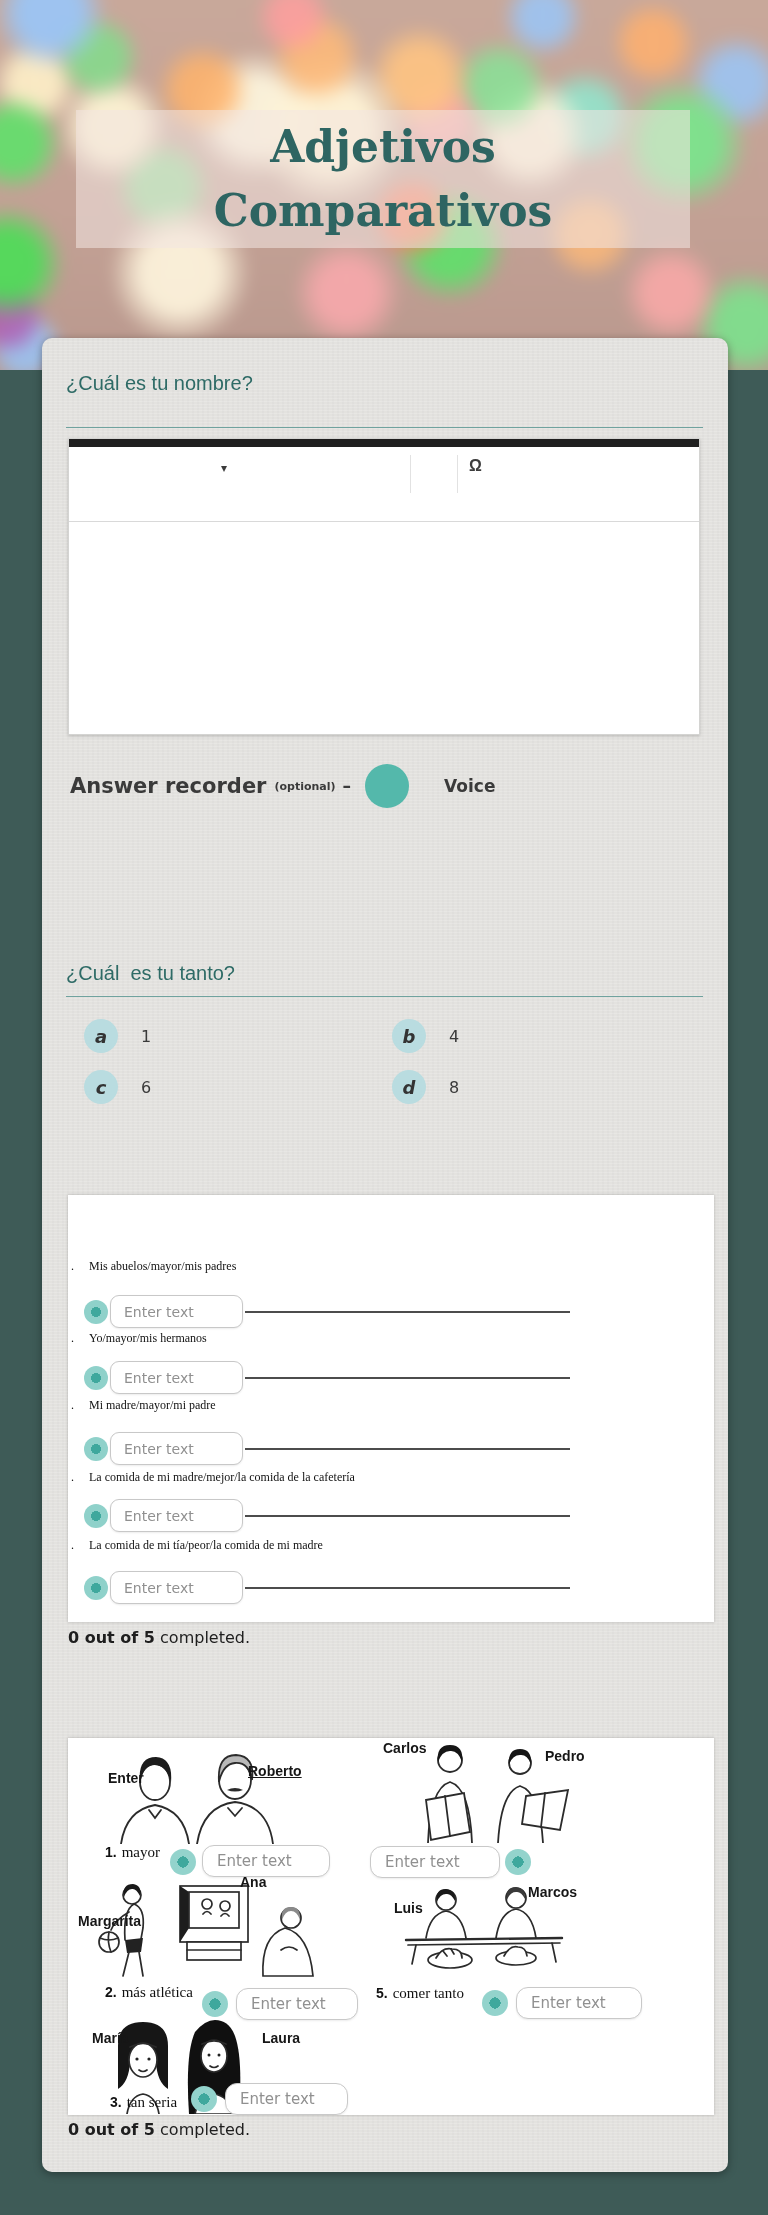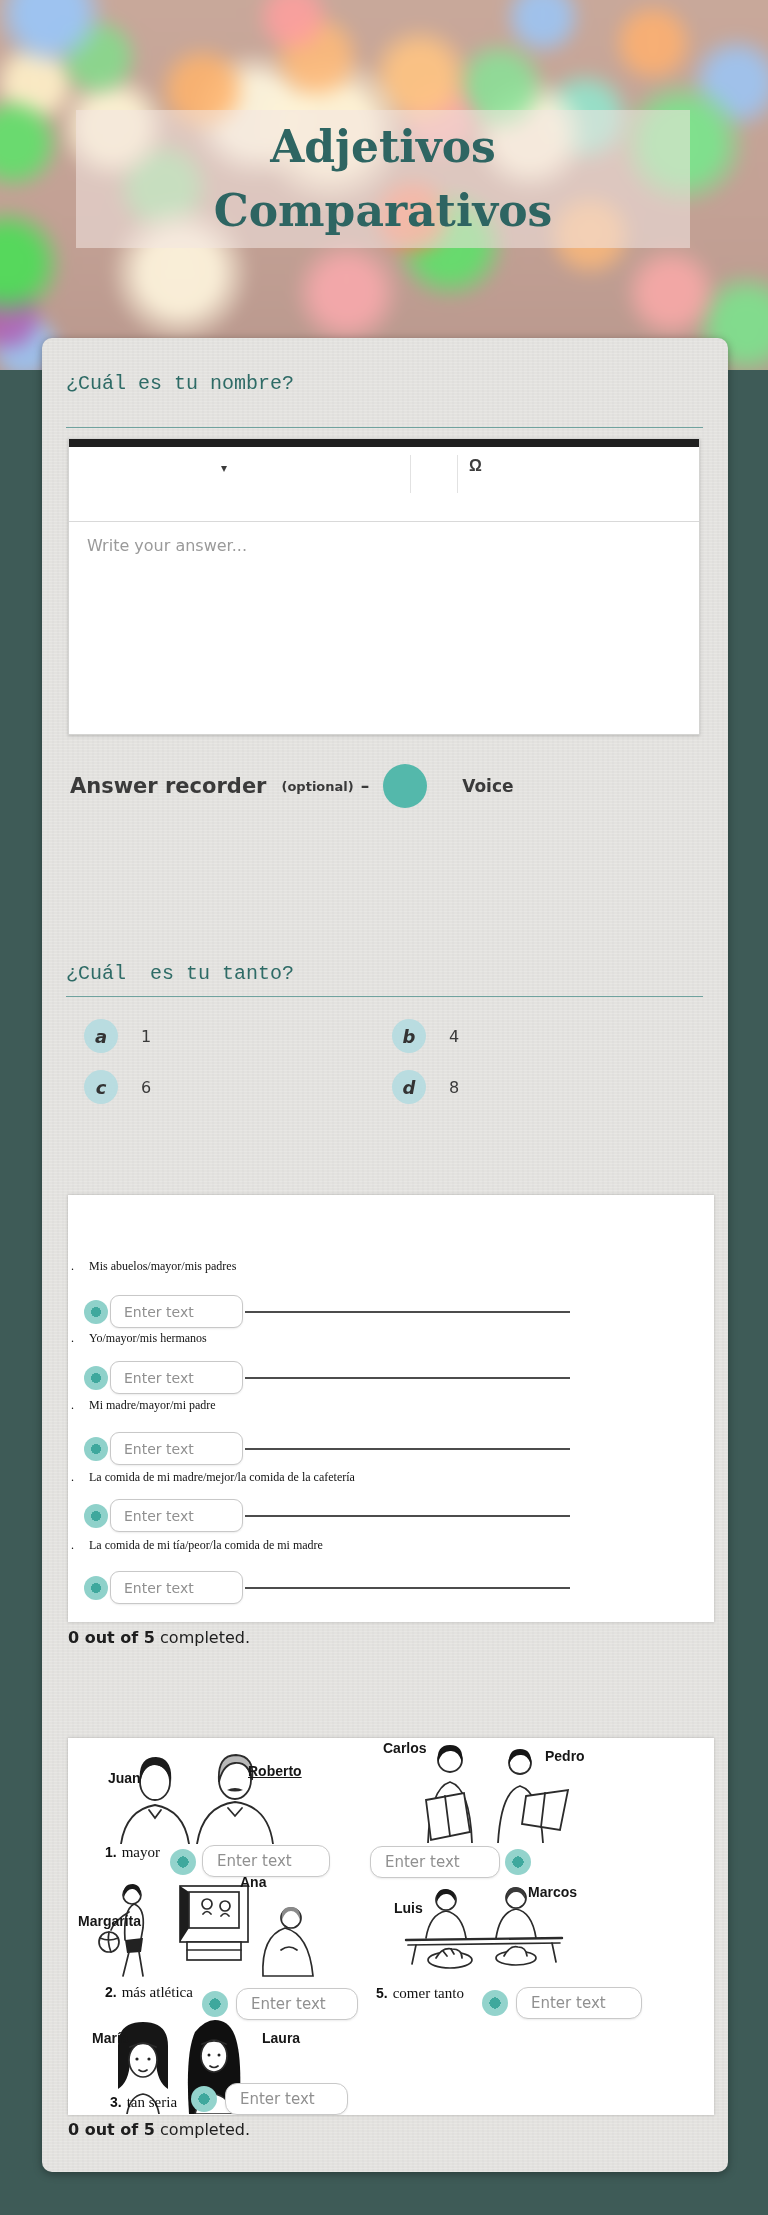--- a/index.html
+++ b/index.html
@@ -47,40 +47,40 @@
     background:rgba(242,230,226,.55);display:flex;flex-direction:column;justify-content:center;}
   .banner div{font-family:"DejaVu Serif",serif;font-weight:700;font-size:44px;line-height:64px;
     color:#2e6562;text-align:center;}
 
   
   .card{position:absolute;left:42px;top:338px;width:686px;height:1834px;background:#e3e2df;
     border-radius:10px;box-shadow:0 2px 8px rgba(0,0,0,.35);
     background-image:repeating-linear-gradient(0deg,rgba(255,255,255,.16) 0 1px,transparent 1px 3px),
                      repeating-linear-gradient(90deg,rgba(0,0,0,.014) 0 2px,transparent 2px 5px);}
 
-  .q-title{position:absolute;font-family:Liberation Mono, monospace;font-size:20px;color:#2e6b66;
+  .q-title{position:absolute;font-family:Liberation Sans, sans-serif;font-size:20px;color:#2e6b66;
     white-space:pre-wrap;}
   .q-line{position:absolute;height:1px;background:#6fa29e;}
 
   
   .editor{position:absolute;left:68px;top:438px;width:632px;height:297px;background:#fff;
     border:1px solid #d4d4d2;box-sizing:border-box;box-shadow:0 1px 3px rgba(0,0,0,.18);}
   .editor-topbar{position:absolute;left:0;top:0;right:0;height:8px;background:#1f1f1f;}
   .toolbar{position:absolute;left:0;top:8px;right:0;height:74px;border-bottom:1px solid #d9d9d9;}
   .tb-btn{position:absolute;background:none;border:none;cursor:pointer;padding:0;color:#3c3c3c;}
   .tb-sep{position:absolute;width:1px;height:38px;top:8px;background:#e2e2e2;}
   .answer-area{position:absolute;left:0;top:83px;right:0;bottom:0;}
   .answer-area textarea{width:100%;height:100%;border:none;resize:none;outline:none;background:transparent;
     box-sizing:border-box;padding:14px 18px;font-family:"DejaVu Sans",sans-serif;font-size:16px;color:#444;}
   .answer-area textarea::placeholder{color:#9a9a9a;}
 
   
   .recorder{position:absolute;left:70px;top:764px;height:44px;display:flex;align-items:center;color:#3a3a3a;}
   .rec-label{font-weight:700;font-size:21px;}
-  .rec-opt{font-weight:700;font-size:13px;margin-left:15px;}
+  .rec-opt{font-weight:700;font-size:11px;margin-left:8px;}
   .rec-dash{font-weight:700;font-size:17px;margin-left:7px;}
   .voice-btn{width:44px;height:44px;border-radius:50%;background:#54b8ab;border:none;cursor:pointer;margin-left:14px;}
   .voice-label{font-weight:700;font-size:17px;margin-left:35px;}
 
   
   .mc-option{position:absolute;display:flex;align-items:center;gap:23px;cursor:pointer;}
   .mc-circle{width:34px;height:34px;border-radius:50%;background:#b9dce0;display:flex;align-items:center;
     justify-content:center;font-style:italic;font-weight:600;font-size:18px;color:#333;}
   .mc-text{font-size:16px;color:#3a3a3a;}
 
@@ -134,23 +134,20 @@
   <div class="q-line abs" style="left:66px;top:427px;width:637px;"></div>
 
   <div class="editor">
     <div class="editor-topbar"></div>
     <div class="toolbar">
       <button class="tb-btn" style="left:152px;top:14px;font-size:12px;">▾</button>
       <div class="tb-sep" style="left:341px;"></div>
       <div class="tb-sep" style="left:388px;"></div>
       <button class="tb-btn" style="left:400px;top:10px;font-size:16px;font-weight:700;">Ω</button>
     </div>
-    <div class="answer-area">
-      <textarea placeholder="Write your answer..." style=""></textarea>
-    </div>
   </div>
 
   <div class="recorder">
     <span class="rec-label">Answer recorder</span>
     <span class="rec-opt">(optional)</span>
     <span class="rec-dash">–</span>
     <button class="voice-btn"></button>
     <span class="voice-label">Voice</span>
   </div>
 
@@ -227,21 +224,21 @@
         <ellipse cx="62" cy="38" rx="15" ry="18" fill="#fff"></ellipse>
         <path d="M47,40 Q44,13 63,13 Q80,14 78,38 Q73,20 60,21 Q50,22 47,40 Z" fill="#1c1c1c" stroke="none"></path>
         <path d="M56,66 L62,74 L68,66"></path>
         <path d="M104,100 Q110,62 142,58 Q175,62 180,100" fill="#fff"></path>
         <ellipse cx="142" cy="36" rx="16" ry="19" fill="#fff"></ellipse>
         <path d="M126,38 Q124,11 143,11 Q162,12 159,36 Q156,18 142,19 Q130,20 126,38 Z" fill="#b9b9b9"></path>
         <path d="M134,46 Q142,42 150,46 Q142,49 134,46 Z" fill="#2b2b2b" stroke="none"></path>
         <path d="M135,64 L142,72 L149,64"></path>
       </svg>
     </div>
-    <span class="fig-label" style="left:40px;top:32px;">Juan</span>
+    <span class="fig-label" style="left:40px;top:32px;">Enter</span>
     <span class="fig-label" style="left:180px;top:25px;text-decoration:underline;">Roberto</span>
 
     <div class="drawing" style="left:330px;top:0;">
       <svg width="175" height="105" viewBox="0 0 175 105" fill="none" stroke="#2b2b2b" stroke-width="1.8" stroke-linecap="round">
         <path d="M30,105 Q32,50 52,44 Q72,50 74,105" fill="#fff"></path>
         <circle cx="52" cy="22" r="12" fill="#fff"></circle>
         <path d="M40,24 Q38,7 52,7 Q66,7 64,24 Q60,12 52,13 Q44,13 40,24 Z" fill="#161616" stroke="none"></path>
         <path d="M28,62 L66,55 L72,94 L33,102 Z" fill="#fff"></path>
         <path d="M47,58 L52,98"></path>
         <path d="M100,105 Q103,54 122,48 Q142,54 145,105" fill="#fff"></path>

